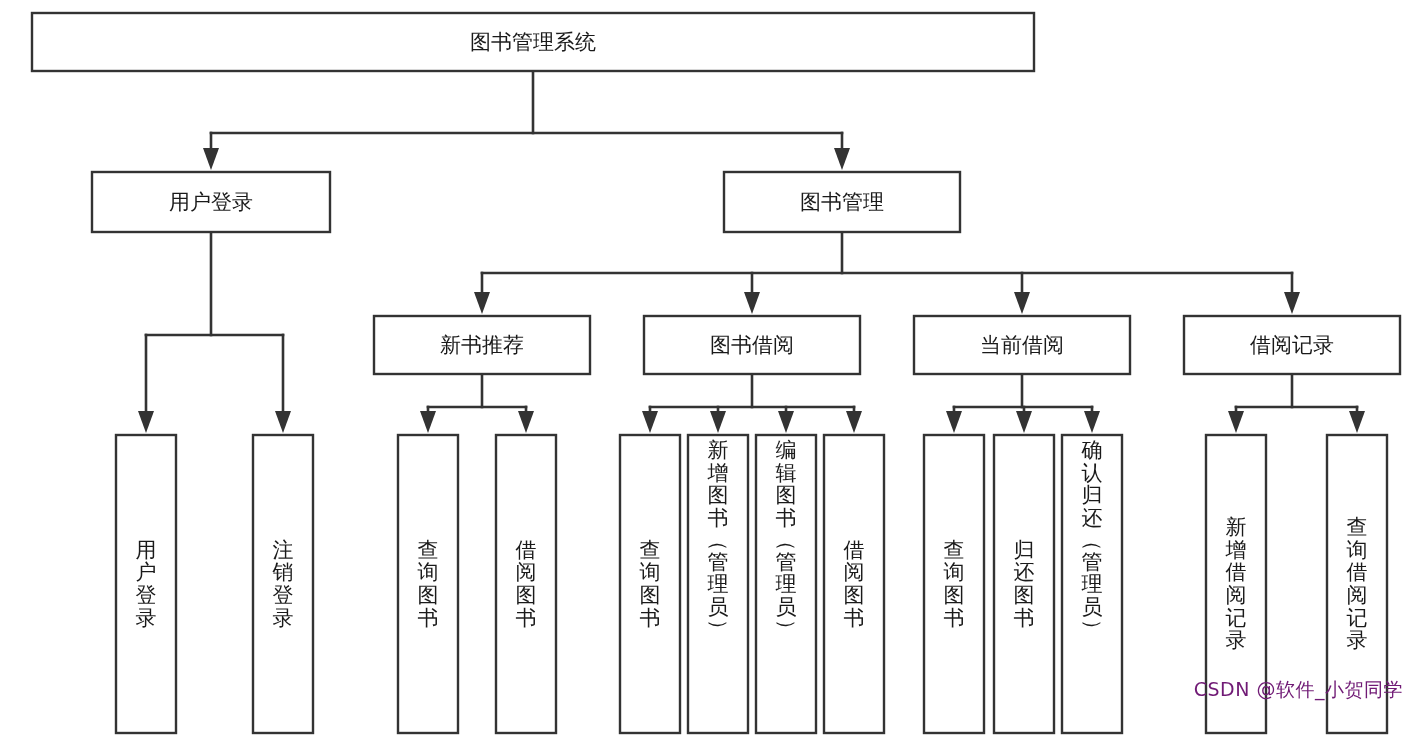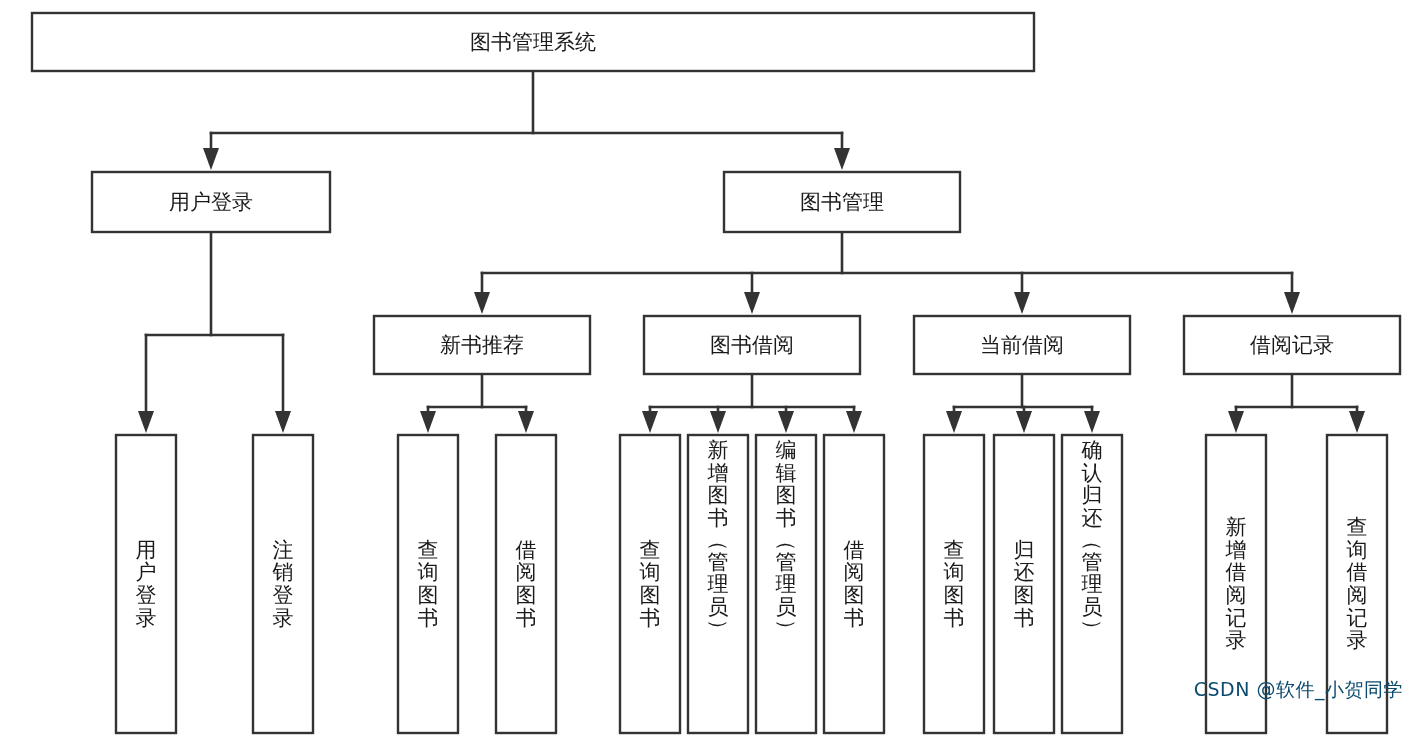--- a/index.html
+++ b/index.html
@@ -64,21 +64,21 @@
     pointer-events: none;
   }
   .vlabel-wrap.center { align-items: center; }
   .vlabel-wrap.top { align-items: flex-start; }
   .watermark {
     position: absolute;
     right: 14px;
     bottom: 6px;
     font-family: "DejaVu Sans", "Liberation Sans", sans-serif;
     font-size: 19px;
-    color: #0c4a6e;
+    color: #701a75;
     white-space: nowrap;
     letter-spacing: 0.5px;
     text-align: center;
   }
 </style>
 </head>
 <body>
 
 <div id="diagram-root">
   <svg id="tree-svg" viewBox="0 0 1405 747" xmlns="http://www.w3.org/2000/svg">

